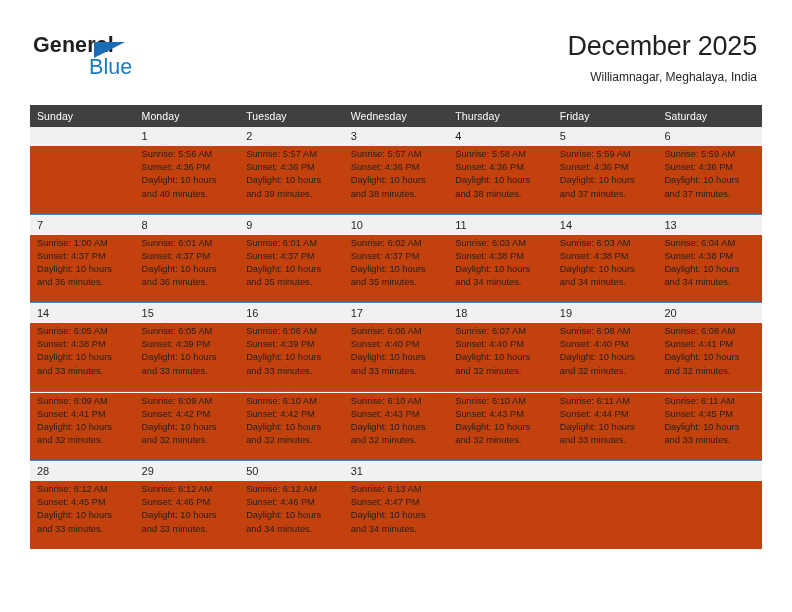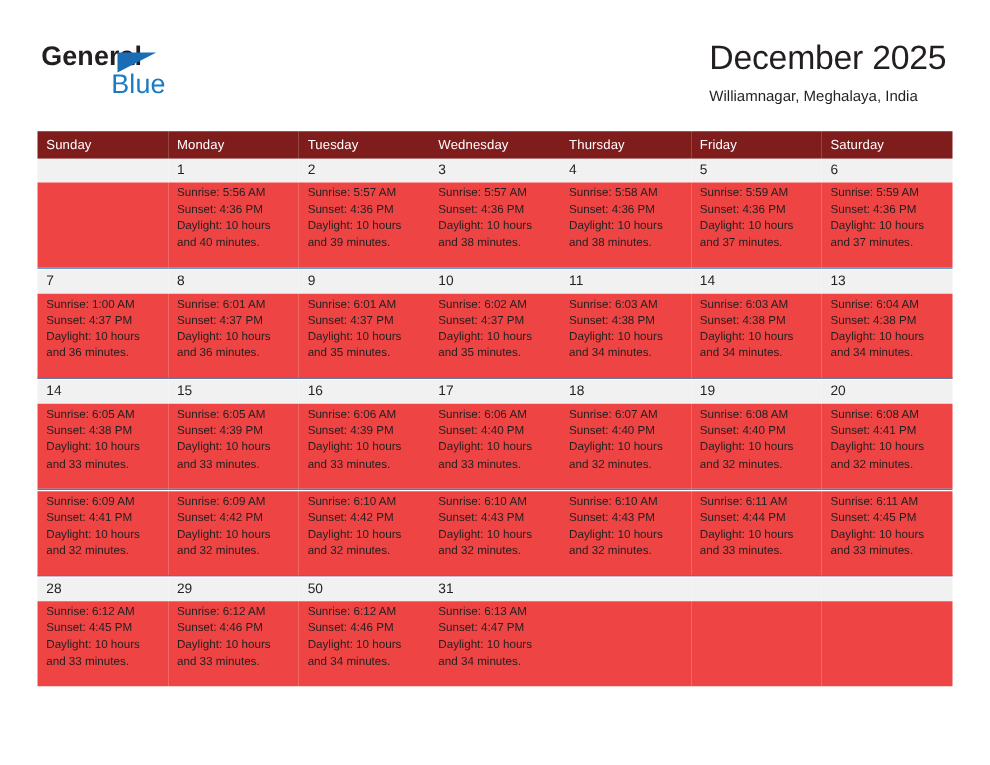--- a/index.html
+++ b/index.html
@@ -63,20 +63,21 @@
     font-size: 21.5px;
     letter-spacing: 0.1px;
     color: #1a7ac4;
     line-height: 24px;
   }
 
   .title-block {
     position: absolute;
     right: 35px;
     top: 30px;
+    text-align: right;
   }
   .cal-title {
     font-size: 27px;
     font-weight: normal;
     color: #231f20;
     line-height: 32px;
     letter-spacing: -0.2px;
   }
   .cal-subtitle {
     font-size: 12px;
@@ -88,21 +89,21 @@
   
   .calendar {
     position: absolute;
     left: 30px;
     top: 105px;
     width: 732px;
     border-collapse: collapse;
     table-layout: fixed;
   }
   .calendar th {
-    background: #7f1d1d;
+    background: #404040;
     color: #ffffff;
     font-size: 10.5px;
     font-weight: normal;
     text-align: left;
     padding: 5px 0 5px 7px;
     height: 19px;
     box-sizing: border-box;
     letter-spacing: 0.1px;
   }
   .wk-sep td {
@@ -119,21 +120,21 @@
     padding: 3px 0 3px 7px;
     height: 18px;
     vertical-align: top;
     box-sizing: border-box;
     line-height: 13px;
   }
   .daynum-row td.empty {
     background: #f1f1f1;
   }
   .info-row td {
-    background: #ef4444;
+    background: #c2410c;
     font-size: 9.3px;
     color: #231f20;
     padding: 2px 5px 8px 7px;
     vertical-align: top;
     line-height: 13.2px;
     height: 68px;
     box-sizing: border-box;
   }
   .info-row td .ln {
     display: block;

